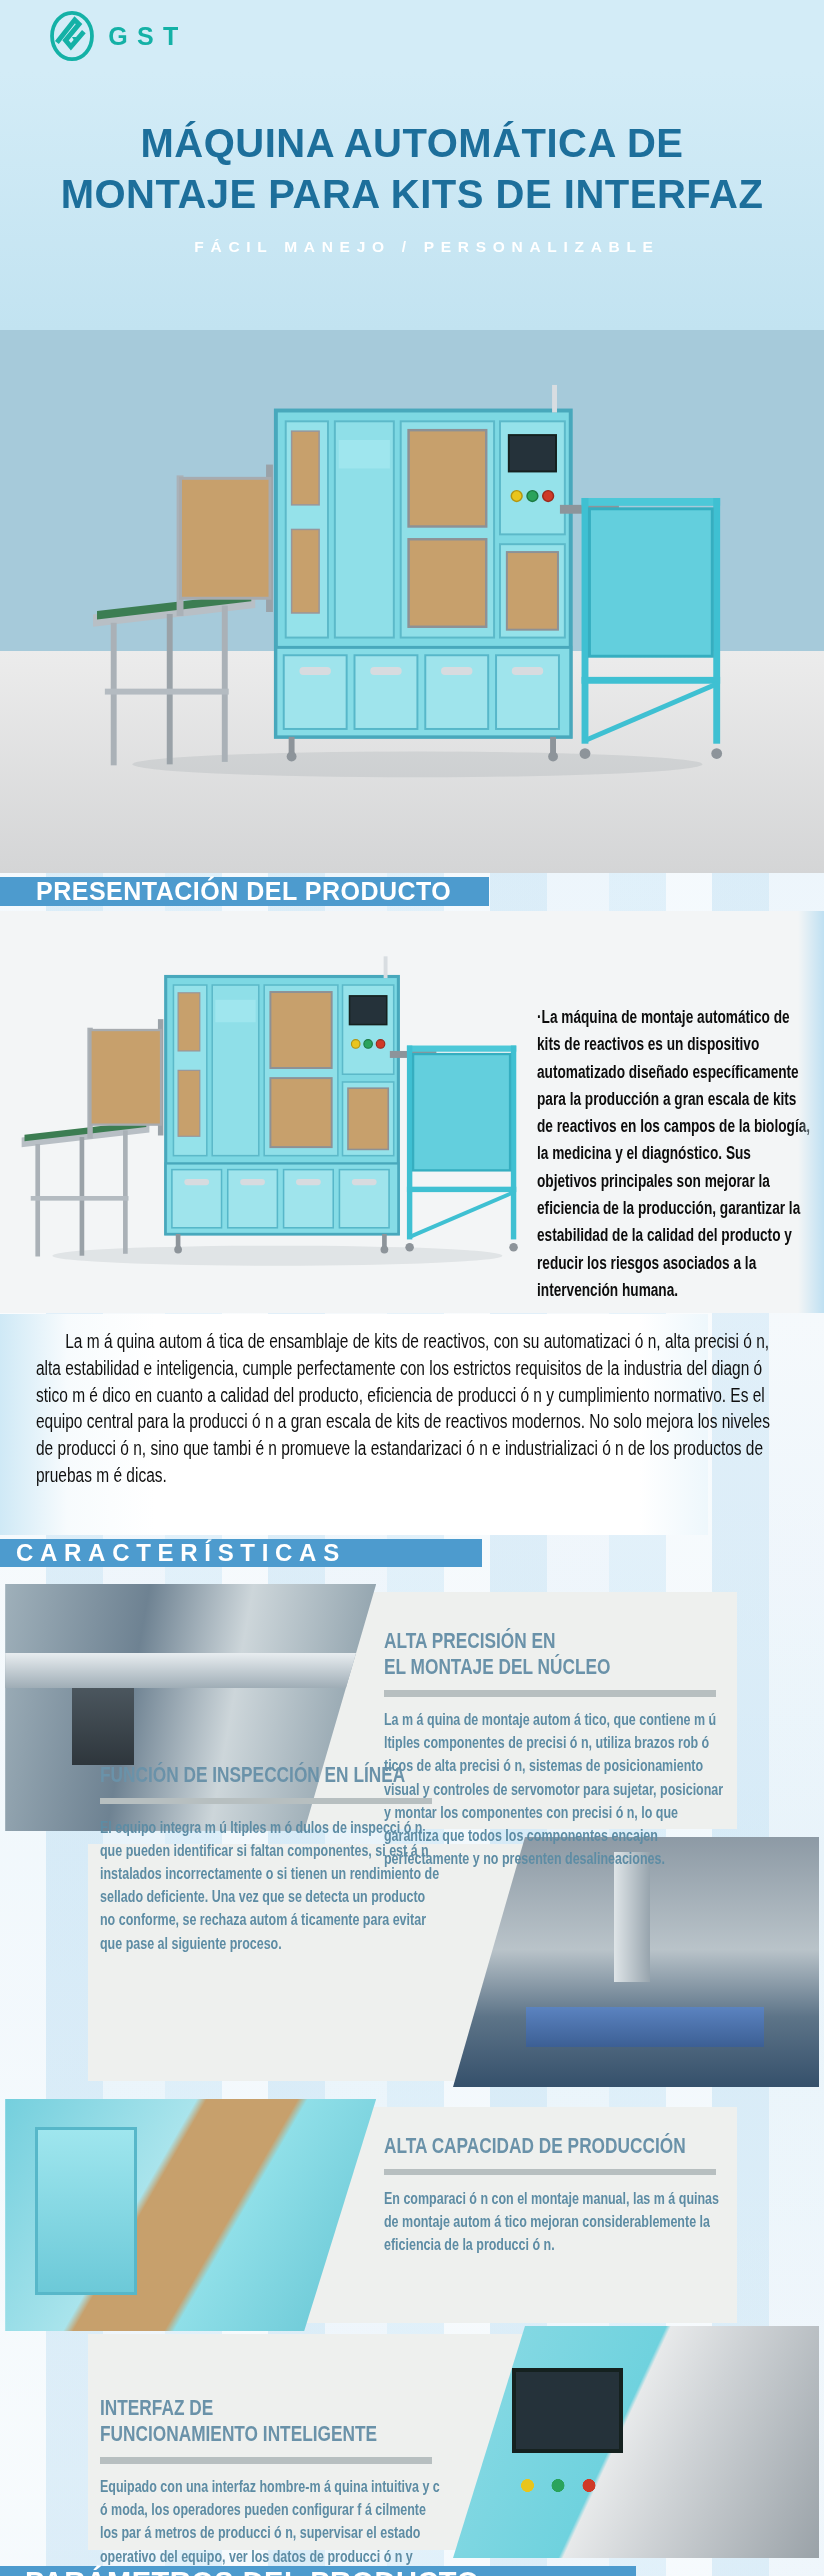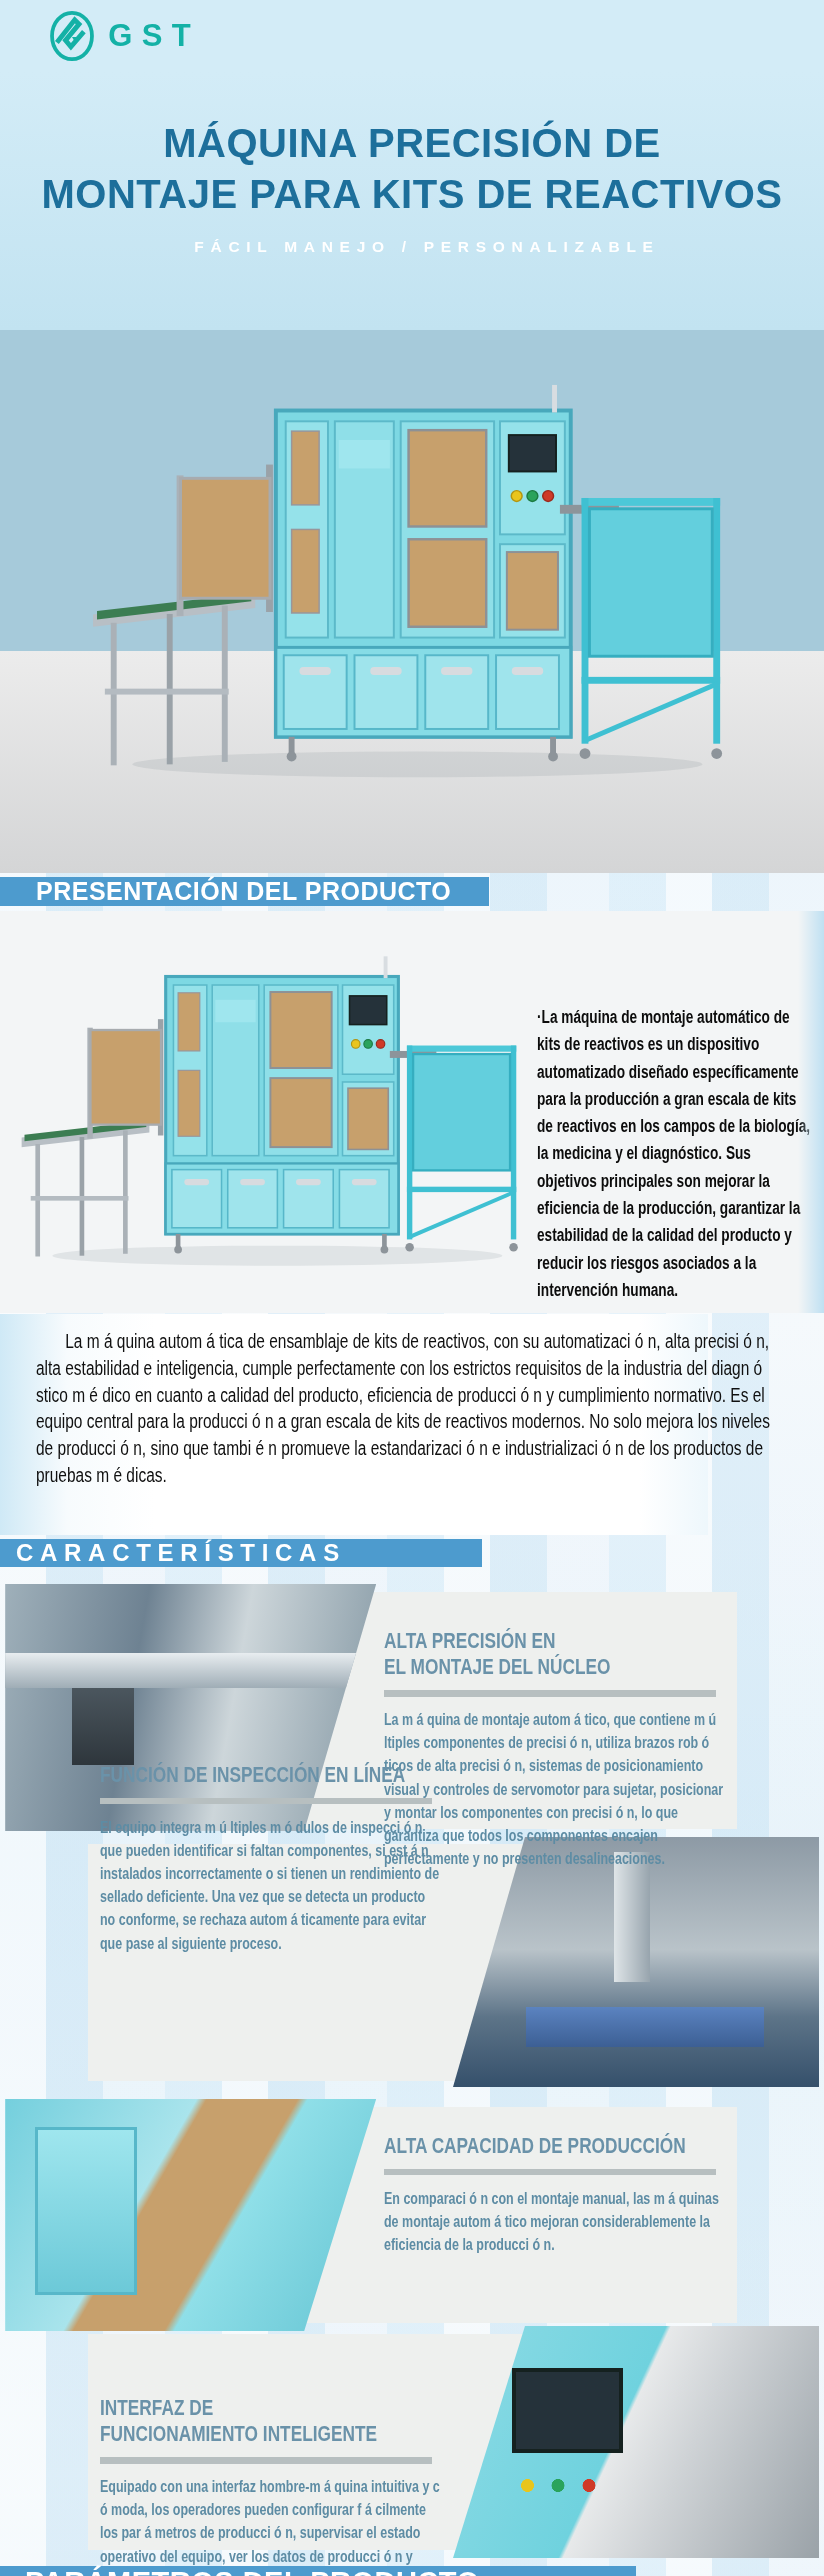--- a/index.html
+++ b/index.html
@@ -11,21 +11,21 @@
   }
   .page::before{
     content:"";position:absolute;inset:0;z-index:0;
     background:repeating-linear-gradient(90deg,rgba(255,255,255,.5) 0 46px,rgba(190,223,243,.35) 46px 103px,rgba(255,255,255,.15) 103px 165px,rgba(200,230,247,.30) 165px 222px);
   }
   .abs{position:absolute;z-index:1;}
 
   
   .header{top:0;left:0;width:824px;height:72px;background:#d3ecf7;display:flex;align-items:center;padding-left:45px;}
   .brand{display:flex;align-items:center;gap:9.3px;}
-  .brand-name{font-size:31px;font-weight:bold;color:#14b1a6;letter-spacing:9.3px;text-align:right;}
+  .brand-name{font-size:25px;font-weight:bold;color:#14b1a6;letter-spacing:9.3px;text-align:right;}
 
   
   .hero{top:72px;left:0;width:824px;height:258px;background:linear-gradient(180deg,#d3ecf7,#c2e3f1);text-align:center;}
   .hero-title{margin-top:46px;font-weight:bold;color:#1d6f9b;font-size:40px;line-height:1.28;letter-spacing:0.5px;}
   .hero-sub{margin-top:17.5px;color:#ffffff;font-weight:bold;font-size:15.5px;letter-spacing:6.7px;margin-left:30px;}
 
   
   .hero-photo{top:330px;left:0;width:824px;height:543px;background:#a6cada;}
   .hero-photo .floor{position:absolute;left:0;bottom:0;width:100%;height:222px;background:linear-gradient(180deg,#ececec,#d4d5d6);}
   .machine-wrap{position:absolute;}
@@ -162,22 +162,22 @@
         <ellipse cx="50" cy="50" rx="37" ry="43" fill="none" stroke="#14b1a6" stroke-width="7"></ellipse>
         <path d="M22 62 L55 20 L63 28 L38 58 L48 70 L72 42" fill="none" stroke="#14b1a6" stroke-width="9"></path>
         <path d="M50 52 L64 52 L57 64 Z" fill="#14b1a6"></path>
       </svg>
       <span class="brand-name">GST</span>
     </div>
   </div>
 
   <div class="abs hero">
     <div class="hero-title">
-      <div>MÁQUINA PRECISIÓN DE</div>
-      <div>MONTAJE PARA KITS DE REACTIVOS</div>
+      <div>MÁQUINA AUTOMÁTICA DE</div>
+      <div>MONTAJE PARA KITS DE INTERFAZ</div>
     </div>
     <div class="hero-sub">FÁCIL MANEJO / PERSONALIZABLE</div>
   </div>
 
   <div class="abs hero-photo">
     <div class="floor"></div>
     <svg class="machine-wrap" style="left:93px;top:52px" width="639" height="403" viewBox="0 0 1240 782">
       <use href="#machine-art"></use>
     </svg>
   </div>

